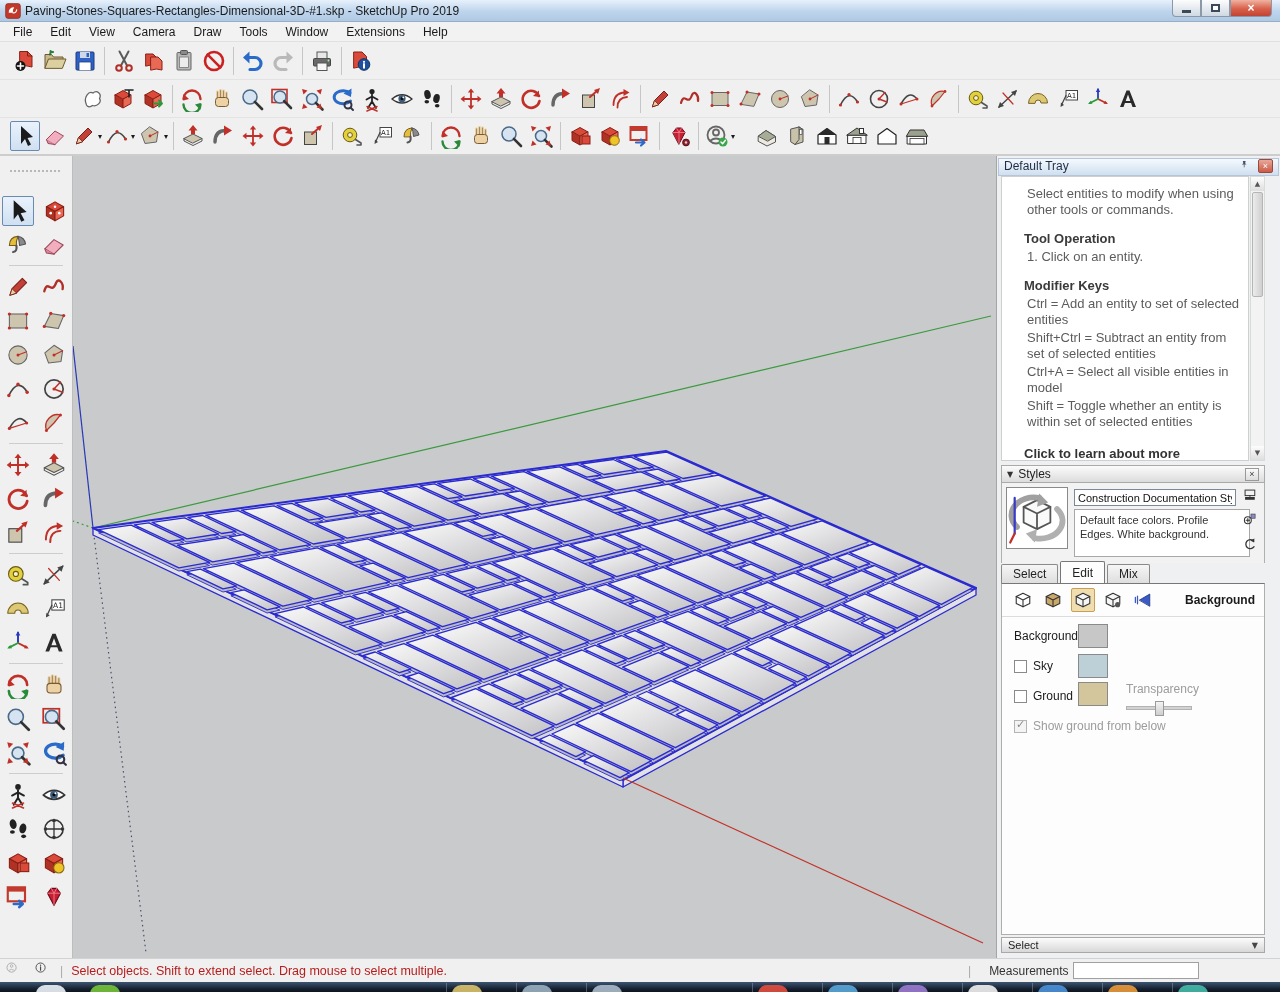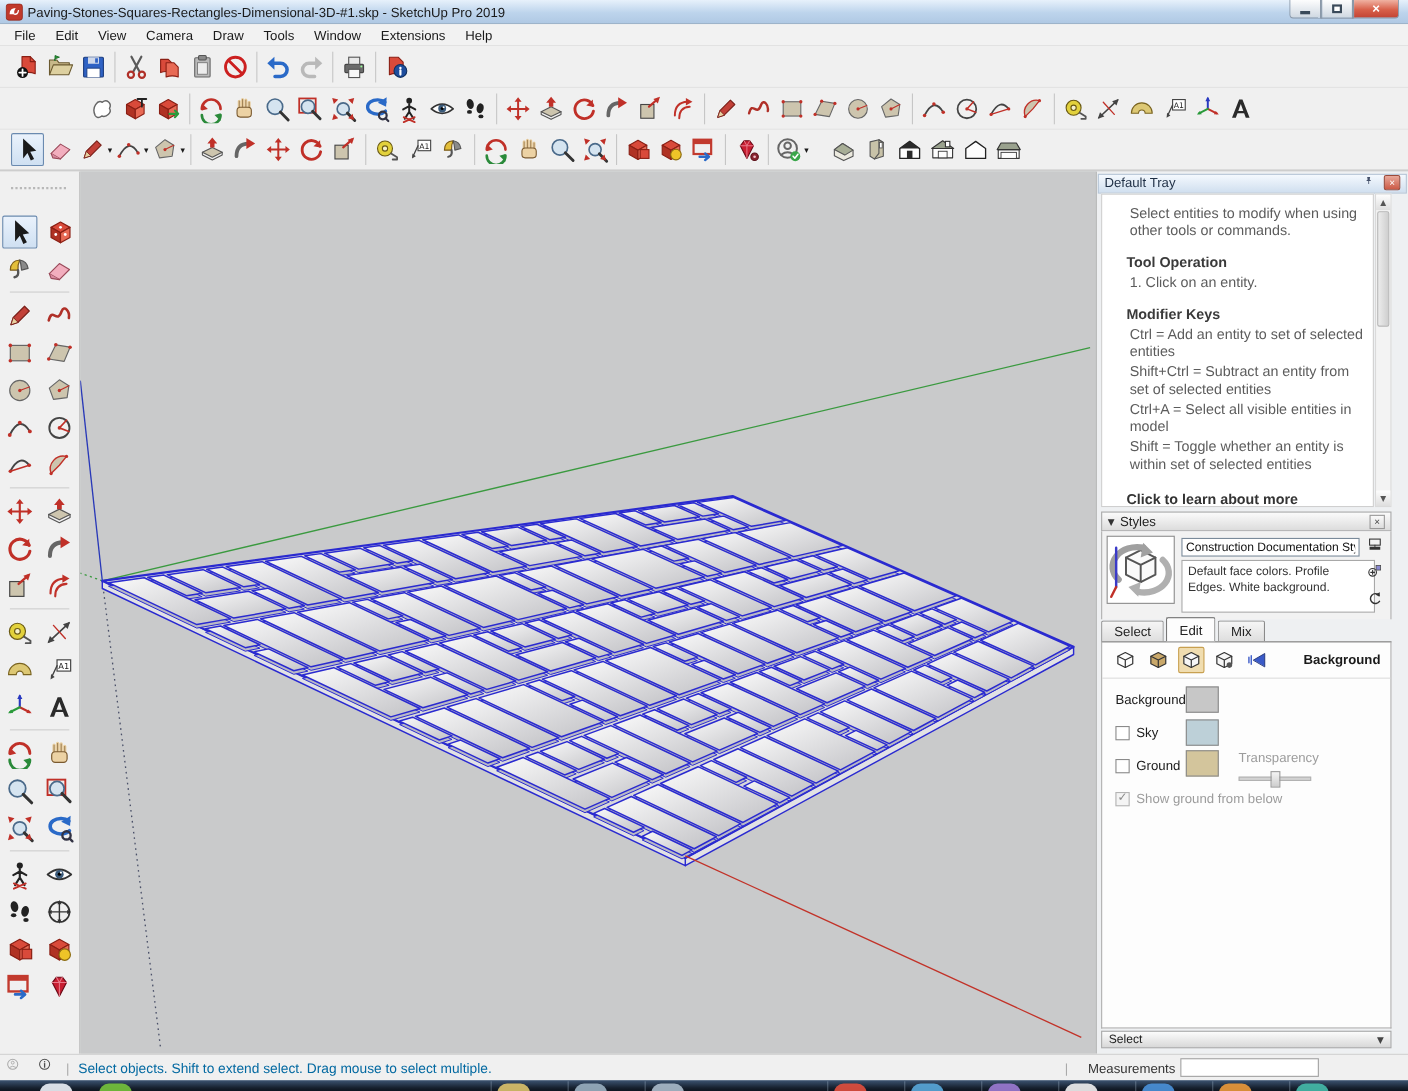--- a/index.html
+++ b/index.html
@@ -71,21 +71,21 @@
 .cb{width:13px;height:13px;background:#fff;border:1px solid #8a8a8a;position:relative;flex:none}
 .cb.disabled{border-color:#b4b4b4;background:#f4f4f4}
 .cb .tick{position:absolute;left:1px;top:-3px;font-size:11px;color:#8a8a8a;font-family:"DejaVu Sans",sans-serif}
 .slider-track{position:absolute;width:66px;height:4px;background:#d2d2d2;border:1px solid #b2b2b2}
 .slider-thumb{position:absolute;left:28px;top:-6px;width:9px;height:15px;background:linear-gradient(#f4f4f4,#cecece);border:1px solid #9a9a9a}
 .bottom-bar{position:absolute;left:4px;top:781px;width:264px;height:16px;background:linear-gradient(#fcfcfc,#d8d8d8);border:1px solid #a8a8a8;display:flex;align-items:center;padding:0 6px;font-size:11px;color:#222}
 .bb-arrow{margin-left:auto;font-family:"DejaVu Sans",sans-serif;font-size:8px;color:#444}
 
 #statusbar{position:absolute;left:0;top:958px;width:1280px;height:24px;background:#f0f0f0;border-top:1px solid #d2d2d2;display:flex;align-items:center;padding-left:6px}
 .sb-sep{color:#aaa;margin:0 8px}
-.sb-hint{color:#0369a1;font-size:12.5px}
+.sb-hint{color:#b91c1c;font-size:12.5px}
 .sb-right{position:absolute;left:960px;display:flex;align-items:center}
 .meas-label{color:#333;margin:0 4px 0 10px;font-size:12px}
 .meas-input{width:126px;height:17px;border:1px solid #a0a0a0;background:#fff}
 
 #taskbar{position:absolute;left:0;top:982px;width:1280px;height:10px;background:linear-gradient(#3c5472,#16202e 70%,#0c141e)}
 .tk-item{position:absolute;top:3px;width:30px;height:10px;border-radius:9px 9px 0 0;opacity:.92}
 .tk-sep{position:absolute;top:1px;width:1px;height:9px;background:rgba(180,200,220,.35)}
 </style>
 </head>
 <body>

